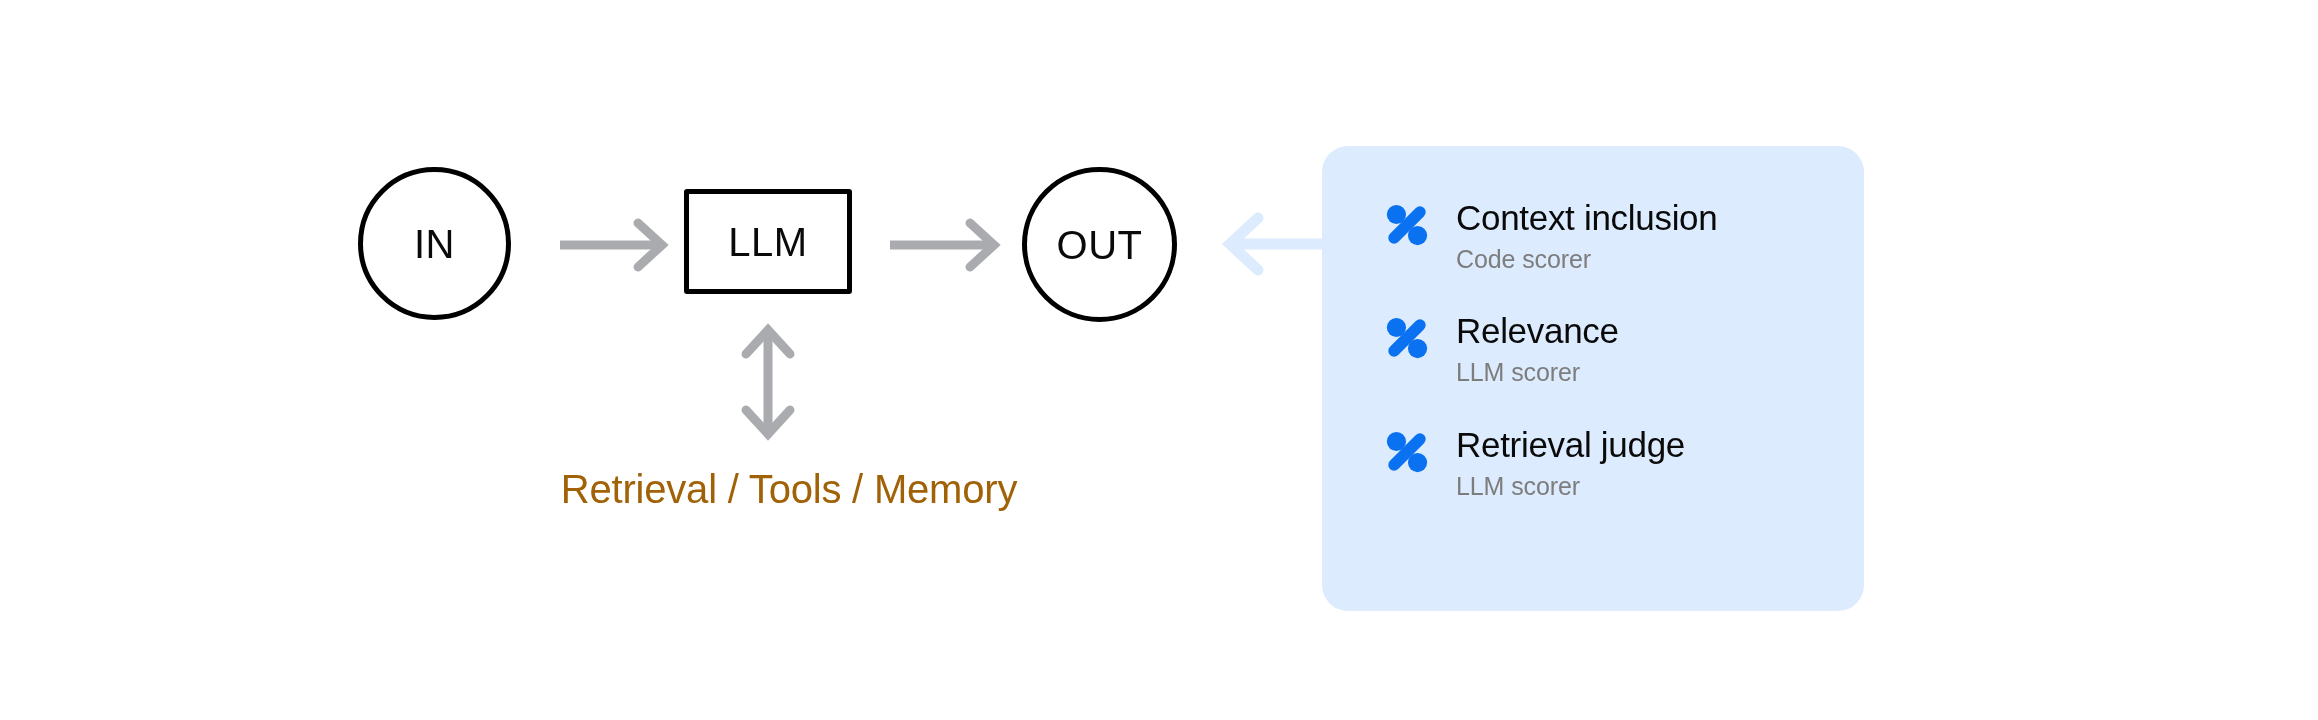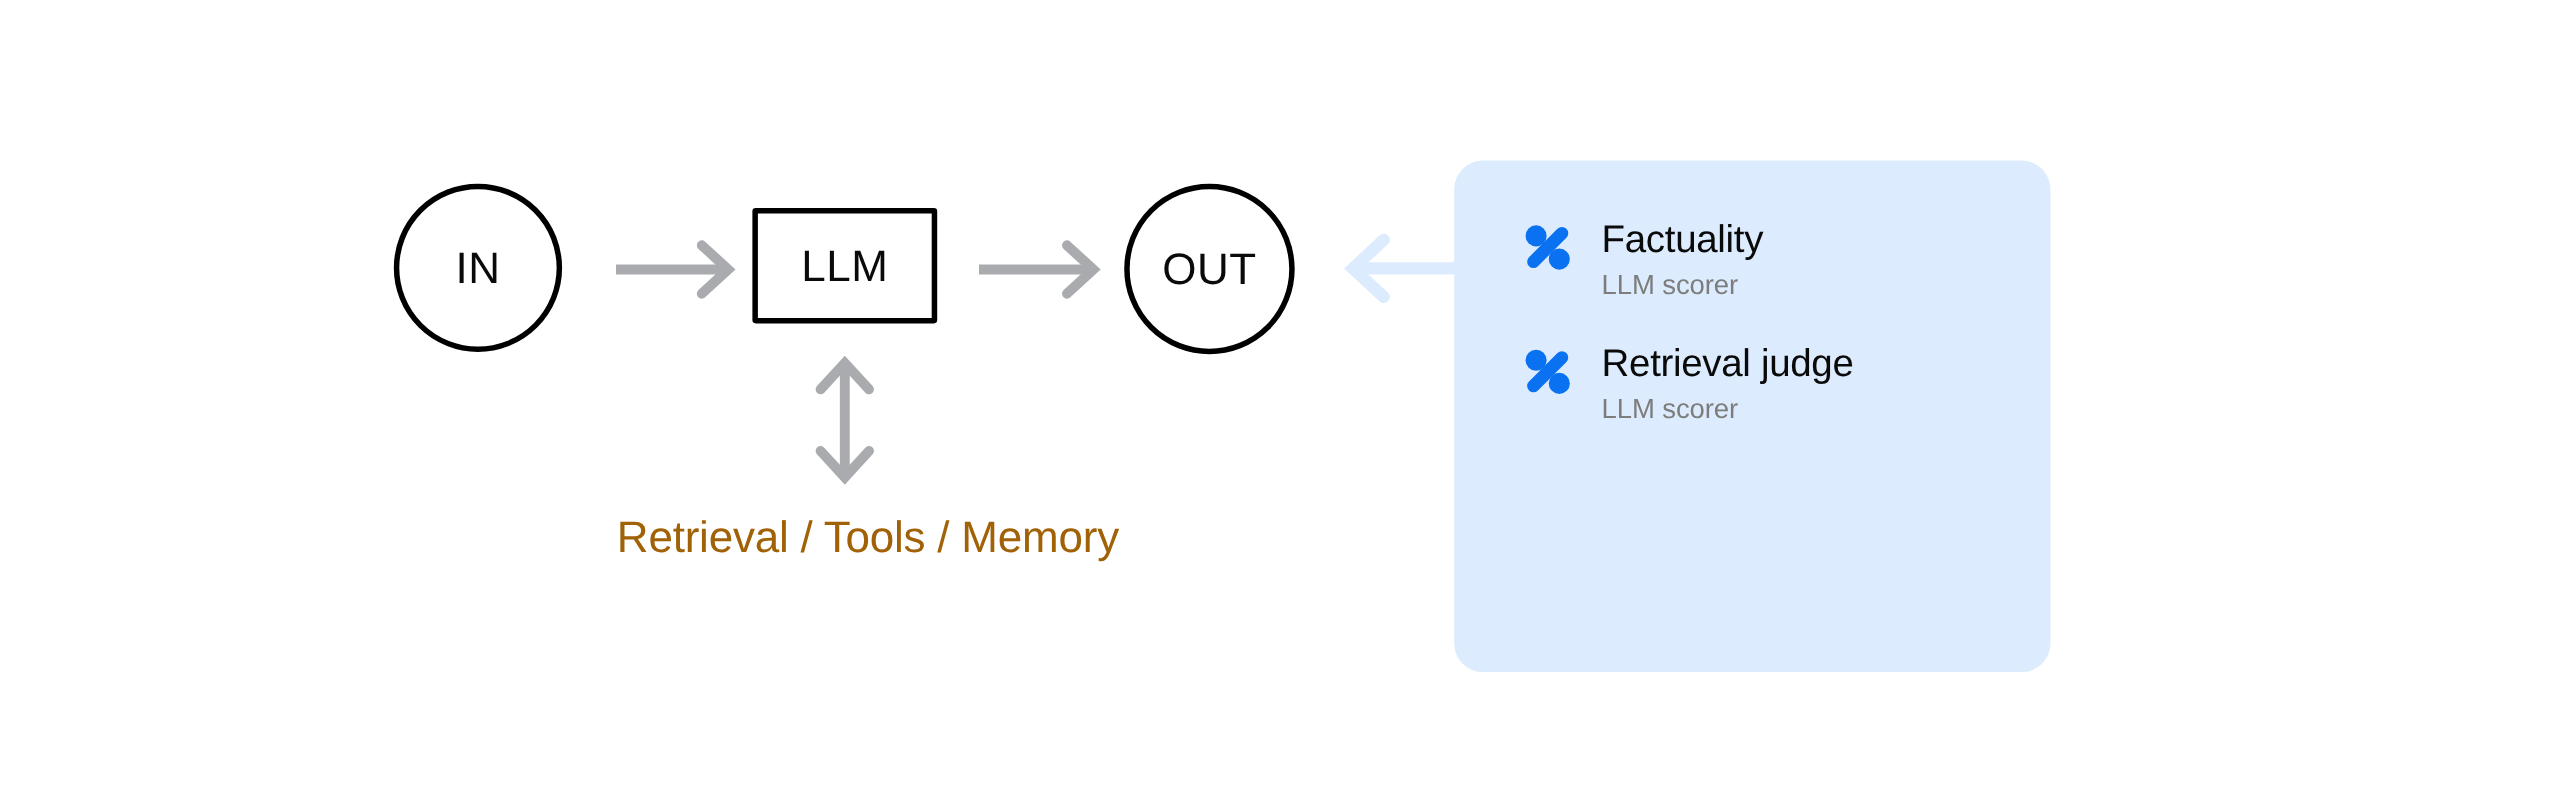--- a/index.html
+++ b/index.html
@@ -196,29 +196,40 @@
     <g fill="none" stroke="#dcebfd" stroke-width="11" stroke-linecap="butt">
       <line x1="108" y1="30" x2="12" y2="30"></line>
     </g>
     <g fill="none" stroke="#dcebfd" stroke-width="11" stroke-linecap="round" stroke-linejoin="miter">
       <polyline points="36,4 8,30 36,56"></polyline>
     </g>
   </svg>
 
   <div id="scorer-panel">
 
-
     <div class="scorer-row">
       <svg class="scorer-icon" viewBox="0 0 48 48">
         <circle cx="13" cy="13" r="10" fill="#0a72f0"></circle>
         <circle cx="35" cy="35" r="10" fill="#0a72f0"></circle>
         <line x1="10.5" y1="37.5" x2="37.5" y2="10.5" stroke="#0a72f0" stroke-width="12" stroke-linecap="round"></line>
       </svg>
       <div class="scorer-text">
-        <span class="scorer-title">Factuality</span>
+        <span class="scorer-title">Context inclusion</span>
+        <span class="scorer-sub">Code scorer</span>
+      </div>
+    </div>
+
+    <div class="scorer-row">
+      <svg class="scorer-icon" viewBox="0 0 48 48">
+        <circle cx="13" cy="13" r="10" fill="#0a72f0"></circle>
+        <circle cx="35" cy="35" r="10" fill="#0a72f0"></circle>
+        <line x1="10.5" y1="37.5" x2="37.5" y2="10.5" stroke="#0a72f0" stroke-width="12" stroke-linecap="round"></line>
+      </svg>
+      <div class="scorer-text">
+        <span class="scorer-title">Relevance</span>
         <span class="scorer-sub">LLM scorer</span>
       </div>
     </div>
 
     <div class="scorer-row">
       <svg class="scorer-icon" viewBox="0 0 48 48">
         <circle cx="13" cy="13" r="10" fill="#0a72f0"></circle>
         <circle cx="35" cy="35" r="10" fill="#0a72f0"></circle>
         <line x1="10.5" y1="37.5" x2="37.5" y2="10.5" stroke="#0a72f0" stroke-width="12" stroke-linecap="round"></line>
       </svg>

